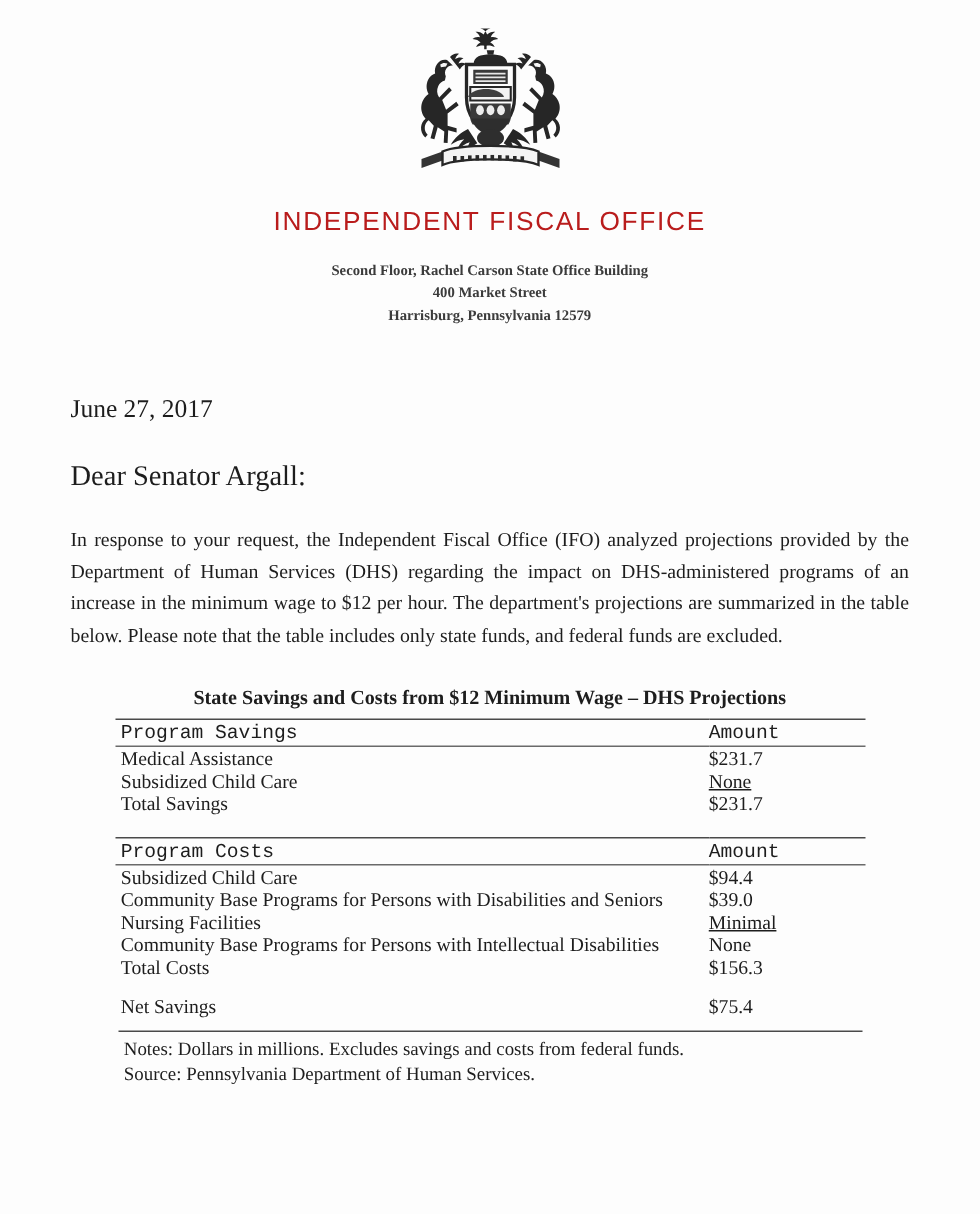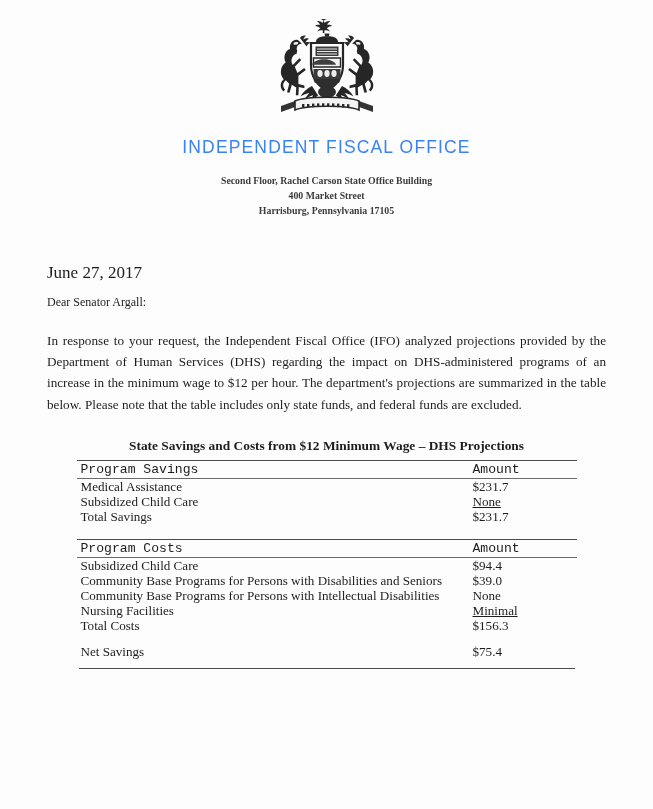--- a/index.html
+++ b/index.html
@@ -32,21 +32,21 @@
     display: block;
     width: 140px;
     height: 112px;
   }
 
   .org-title {
     margin-top: 11px;
     font-family: "Liberation Sans", sans-serif;
     font-size: 17.5px;
     letter-spacing: 1.15px;
-    color: #3b82f6;
+    color: #b91c1c;
     font-weight: 400;
   }
   .address-block {
     margin-top: 16px;
     font-family: Liberation Serif, serif;
     font-size: 9.8px;
     font-weight: bold;
     color: #3b3b3b;
     line-height: 1.52;
   }
@@ -59,22 +59,22 @@
   .date-line {
     margin-top: 44px;
     font-size: 17px;
   }
   .recipient {
     margin-top: 15px;
     font-size: 13.2px;
     line-height: 1.28;
   }
   .salutation {
-    margin-top: 12px;
-    font-size: 12px;
+    margin-top: 24px;
+    font-size: 19px;
   }
   .para {
     margin-top: 20px;
     font-size: 13.2px;
     line-height: 1.62;
     text-align: justify;
   }
 
   
   .table-zone {
@@ -219,21 +219,21 @@
         </g>
       </g>
     </svg>
   </div>
 
   <div class="org-title">INDEPENDENT FISCAL OFFICE</div>
 
   <div class="address-block">
     <div>Second Floor, Rachel Carson State Office Building</div>
     <div>400 Market Street</div>
-    <div>Harrisburg, Pennsylvania 17105</div>
+    <div>Harrisburg, Pennsylvania 12579</div>
   </div>
 </div>
 
 <div class="letter">
 
   <div class="date-line">June 27, 2017</div>
 
 
   <div class="salutation">Dear Senator Argall:</div>
 
@@ -278,40 +278,44 @@
 
       <tr>
         <td class="col-label">Subsidized Child Care</td>
         <td class="col-amt">$94.4</td>
       </tr>
       <tr>
         <td class="col-label">Community Base Programs for Persons with Disabilities and Seniors</td>
         <td class="col-amt">$39.0</td>
       </tr>
       <tr>
-        <td class="col-label">Community Base Programs for Persons with Intellectual Disabilities</td>
-        <td class="col-amt">None</td>
-      </tr>
-      <tr>
         <td class="col-label">Nursing Facilities</td>
         <td class="col-amt">
           <span class="underl">Minimal</span>
         </td>
       </tr>
       <tr>
+        <td class="col-label">Community Base Programs for Persons with Intellectual Disabilities</td>
+        <td class="col-amt">None</td>
+      </tr>
+      <tr>
         <td class="col-label">Total Costs</td>
         <td class="col-amt">$156.3</td>
       </tr>
 
       <tr class="spacer-sm">
         <td colspan="2"></td>
       </tr>
 
       <tr>
         <td class="col-label">Net Savings</td>
         <td class="col-amt">$75.4</td>
       </tr>
     </tbody>
   </table>
 
   <div class="notes-rule"></div>
 
+  <div class="notes">
+    <div>Notes: Dollars in millions. Excludes savings and costs from federal funds.</div>
+    <div>Source: Pennsylvania Department of Human Services.</div>
+  </div>
 </div>
 
 </body></html>

